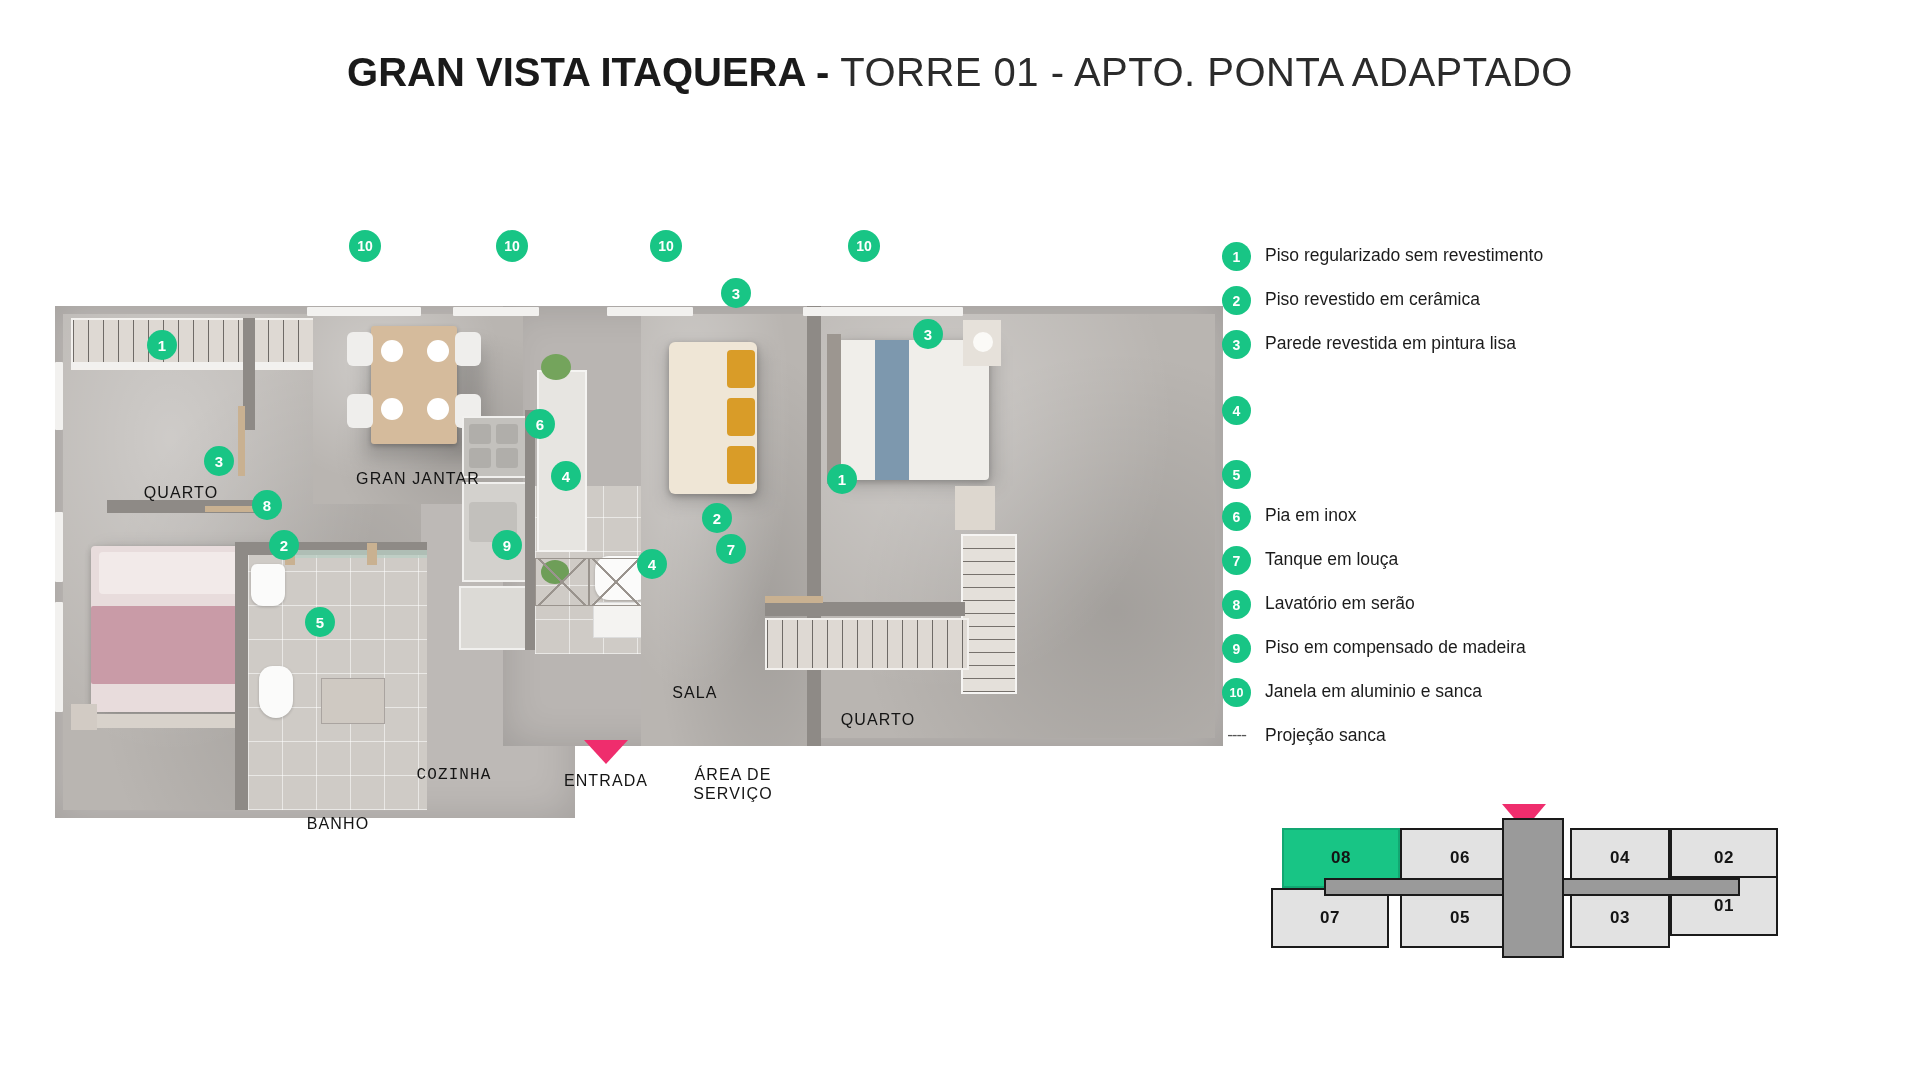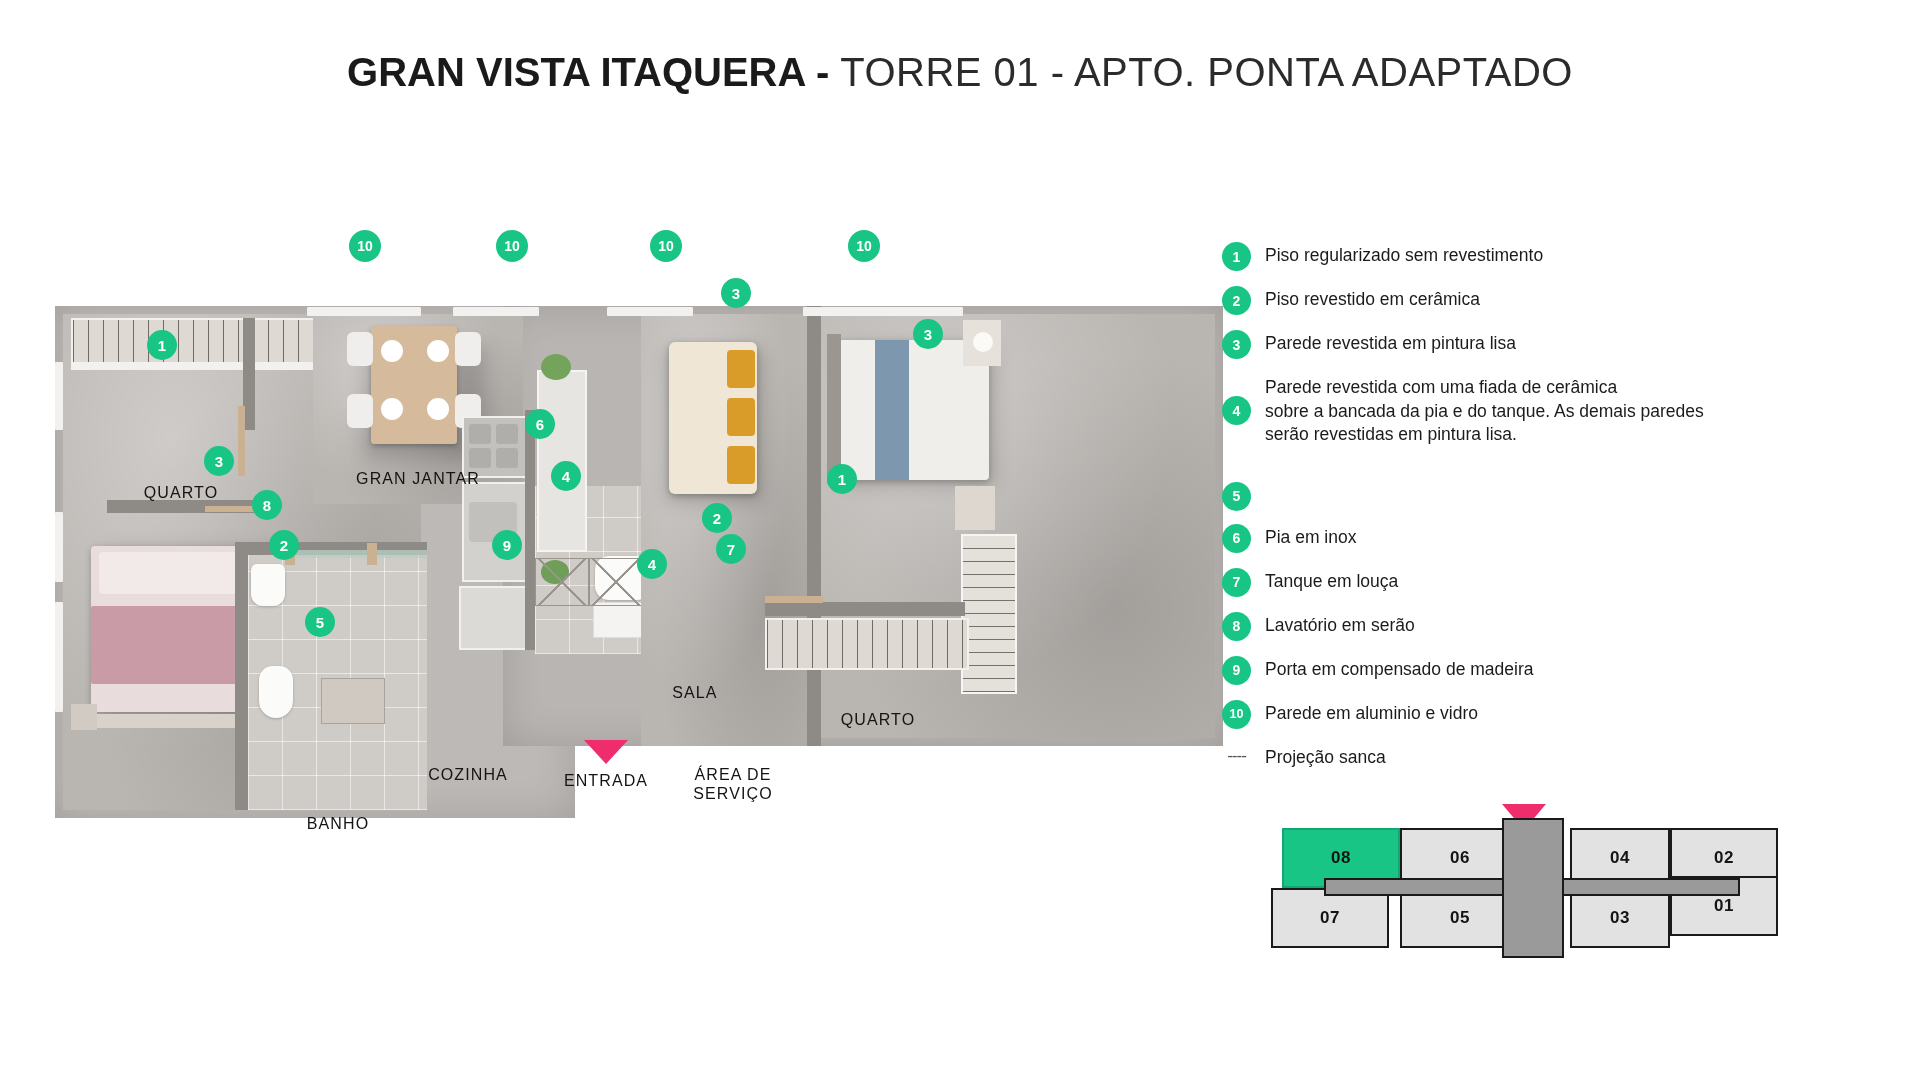--- a/index.html
+++ b/index.html
@@ -231,21 +231,21 @@
   <div class="whitebar" style="left:252px;top:1px;width:114px;height:9px;"></div>
   <div class="whitebar" style="left:398px;top:1px;width:86px;height:9px;"></div>
   <div class="whitebar" style="left:552px;top:1px;width:86px;height:9px;"></div>
   <div class="whitebar" style="left:748px;top:1px;width:160px;height:9px;"></div>
   <div class="whitebar" style="left:0px;top:56px;width:8px;height:68px;"></div>
   <div class="whitebar" style="left:0px;top:206px;width:8px;height:70px;"></div>
   <div class="whitebar" style="left:0px;top:296px;width:8px;height:110px;"></div>
 
   <div class="rlabel" style="left:66px;top:178px;width:120px;">QUARTO</div>
   <div class="rlabel" style="left:280px;top:164px;width:166px;">GRAN JANTAR</div>
-  <div class="rlabel" style="left:348px;top:460px;width:130px;">COZINHA</div>
+  <div class="rlabel" style="left:334px;top:460px;width:130px;font-family:Liberation Mono, monospace;">COZINHA</div>
   <div class="rlabel" style="left:222px;top:509px;width:122px;">BANHO</div>
   <div class="rlabel" style="left:585px;top:378px;width:110px;">SALA</div>
   <div class="rlabel two" style="left:598px;top:459px;width:160px;">
     <span>ÁREA DE</span><br>
     <span>SERVIÇO</span>
   </div>
   <div class="rlabel" style="left:758px;top:405px;width:130px;">QUARTO</div>
 
   <div id="marker-layer">
       <div class="mk w" style="left: 294px; top: -76px;">10</div>
@@ -283,44 +283,43 @@
       <div class="lrow">
         <div class="lnum">2</div>
         <div class="ltxt">Piso revestido em cerâmica</div>
       </div>
       <div class="lrow">
         <div class="lnum">3</div>
         <div class="ltxt">Parede revestida em pintura lisa</div>
       </div>
       <div class="lrow multi">
         <div class="lnum">4</div>
-        <div class="ltxt">Parede revestida com uma fiada de cerâmica<br>sobre a bancada da pia e do tanque. As demais paredes<br>serão revestidas em pintura lisa.</div>
       </div>
       <div class="lrow multi">
         <div class="lnum">5</div>
       </div>
       <div class="lrow">
         <div class="lnum">6</div>
         <div class="ltxt">Pia em inox</div>
       </div>
       <div class="lrow">
         <div class="lnum">7</div>
         <div class="ltxt">Tanque em louça</div>
       </div>
       <div class="lrow">
         <div class="lnum">8</div>
         <div class="ltxt">Lavatório em serão</div>
       </div>
       <div class="lrow">
         <div class="lnum">9</div>
-        <div class="ltxt">Porta em compensado de madeira</div>
+        <div class="ltxt">Piso em compensado de madeira</div>
       </div>
       <div class="lrow">
         <div class="lnum small">10</div>
-        <div class="ltxt">Parede em aluminio e vidro</div>
+        <div class="ltxt">Janela em aluminio e sanca</div>
       </div>
     </div>
   <div class="lrow sanca">
     <div class="dashline">----</div>
     <div class="ltxt">Projeção sanca</div>
   </div>
 </div>
 
 <div id="keyplan">
   <div id="kp-arrow"></div>

